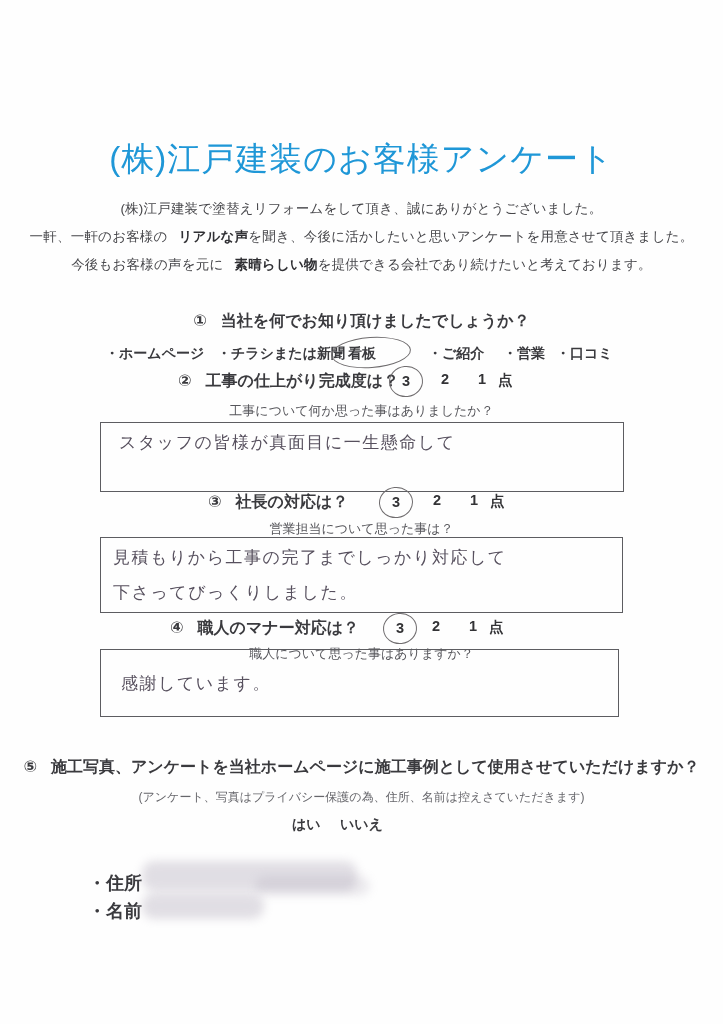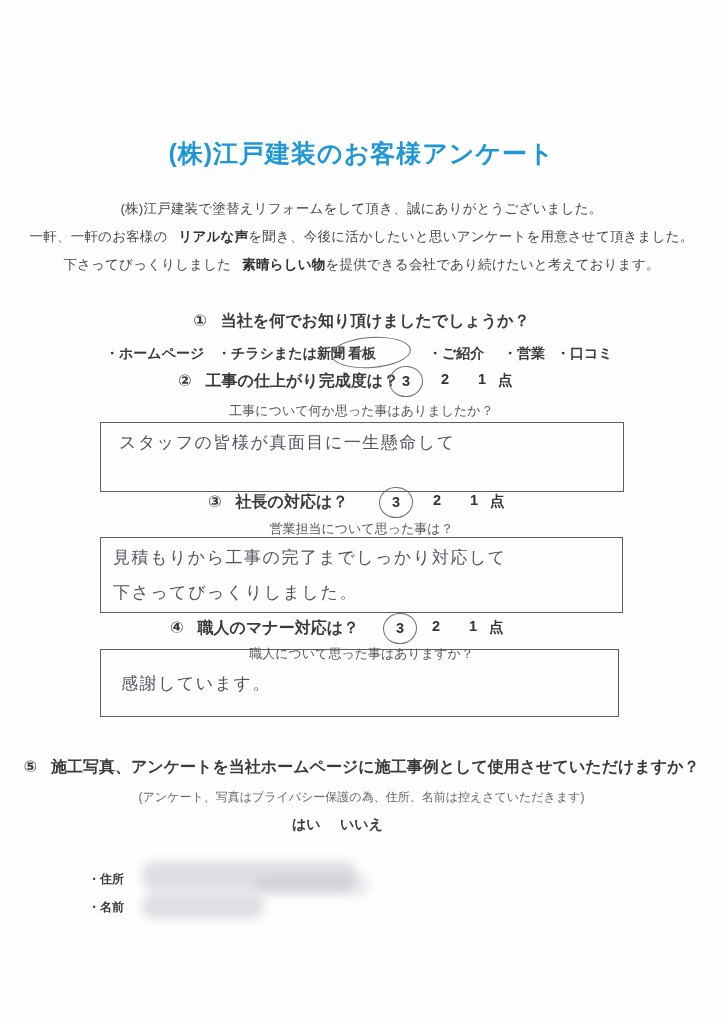--- a/index.html
+++ b/index.html
@@ -10,21 +10,21 @@
     background:#fefefe;
     font-family:"Liberation Sans","DejaVu Sans",sans-serif;
     color:#3e3e40;
     overflow:hidden;
     box-shadow:0 0 4px rgba(0,0,0,.15);
   }
   .abs { position:absolute; }
   .center { left:0; width:723px; text-align:center; }
 
   .title {
-    top:137px; font-size:25px; font-weight:bold;
+    top:137px; font-size:33px; font-weight:normal;
     color:#1f97d7; letter-spacing:1px;
   }
   .intro { font-size:13.5px; color:#46464a; letter-spacing:.2px; }
   .intro b { color:#2f2f33;margin-left:11px; }
 
   .qhead  { font-size:16px; font-weight:bold; color:#3a3a3e; }
   .qhead .qnum { margin-right:14px; }
   .option { font-size:14px; font-weight:bold; color:#3a3a3e; white-space:nowrap; }
 
   .hand-ellipse {
@@ -45,39 +45,39 @@
     border:1.6px solid #5d5d61;
     background:transparent;
   }
   .hand {
     font-size:17px; color:#57505e; letter-spacing:1.5px;
     white-space:nowrap;
   }
 
   .note { font-size:12px; color:#66666b; }
   .choice { font-size:14px; font-weight:bold; color:#3a3a3e; }
-  .flabel { font-size:12px; font-weight:bold; color:#3a3a3e;text-align:center; }
+  .flabel { font-size:18px; font-weight:bold; color:#3a3a3e;text-align:center; }
 
   .redact {
     background:#a49cae;
     opacity:.32;
     filter:blur(5px);
     border-radius:12px;
   }
 </style>
 </head>
 <body>
 
 <div class="page">
 
   <div class="abs center title">(株)江戸建装のお客様アンケート</div>
 
   <div class="abs center intro" style="top:200px;">(株)江戸建装で塗替えリフォームをして頂き、誠にありがとうございました。</div>
   <div class="abs center intro" style="top:228px;"><span>一軒、一軒のお客様の</span><b>リアルな声</b><span>を聞き、今後に活かしたいと思いアンケートを用意させて頂きました。</span></div>
-  <div class="abs center intro" style="top:256px;"><span>下さってびっくりしました</span><b>素晴らしい物</b><span>を提供できる会社であり続けたいと考えております。</span></div>
+  <div class="abs center intro" style="top:256px;"><span>今後もお客様の声を元に</span><b>素晴らしい物</b><span>を提供できる会社であり続けたいと考えております。</span></div>
 
   <div class="abs center qhead" style="top:311px;"><span class="qnum">①</span><span>当社を何でお知り頂けましたでしょうか？</span></div>
 
   <div class="abs option" style="left:105px; top:345px;">・ホームページ</div>
   <div class="abs option" style="left:217px; top:345px;">・チラシまたは新聞</div>
   <div class="abs option" style="left:334px; top:345px;text-align:center;">・看板</div>
   <div class="abs option" style="left:428px; top:345px;">・ご紹介</div>
   <div class="abs option" style="left:503px; top:345px;text-align:right;">・営業</div>
   <div class="abs option" style="left:556px; top:345px;">・口コミ</div>
   <div class="abs hand-ellipse" style="left:331px; top:337px; width:78px; height:29px; transform:rotate(-4deg);"></div>

